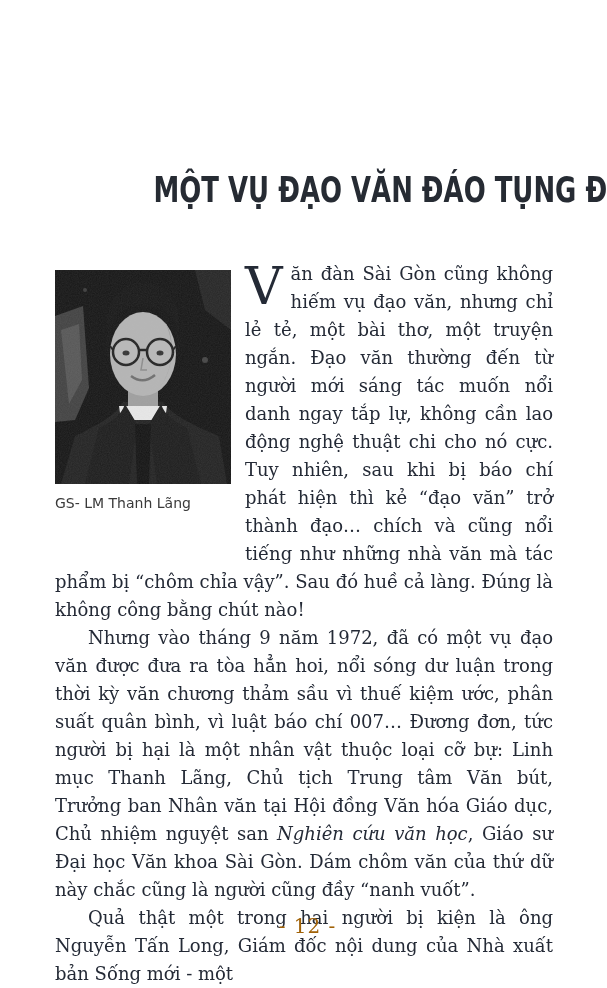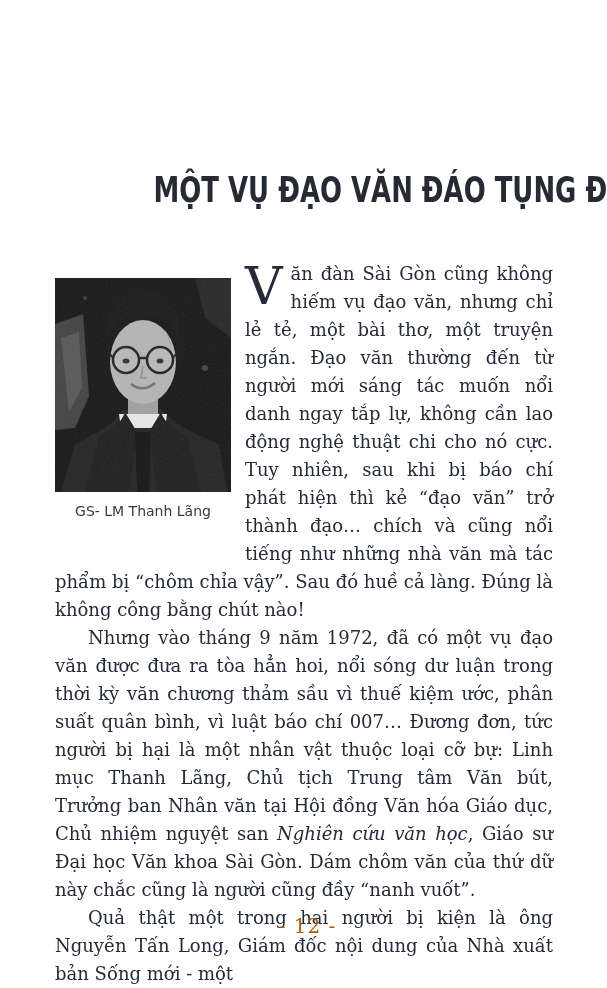--- a/index.html
+++ b/index.html
@@ -33,22 +33,21 @@
   .bodytext {
     font-size: 18px;
     line-height: 28px;
     text-align: justify;
   }
   .para { margin: 0; }
   .para.indent { text-indent: 33px; }
   figure.photo-fig {
     float: left;
     width: 176px;
-    margin: 18px 14px 36px 0;
-    text-align: center;
+    margin: 10px 14px 36px 0;
   }
   figure.photo-fig svg { display: block; width: 176px; height: 214px; }
   figcaption {
     margin-top: 5px;
     font-family: "DejaVu Sans", sans-serif;
     font-size: 14px;
     color: #3a3a3a;
     letter-spacing: 0px;
   }
   .dropcap {

